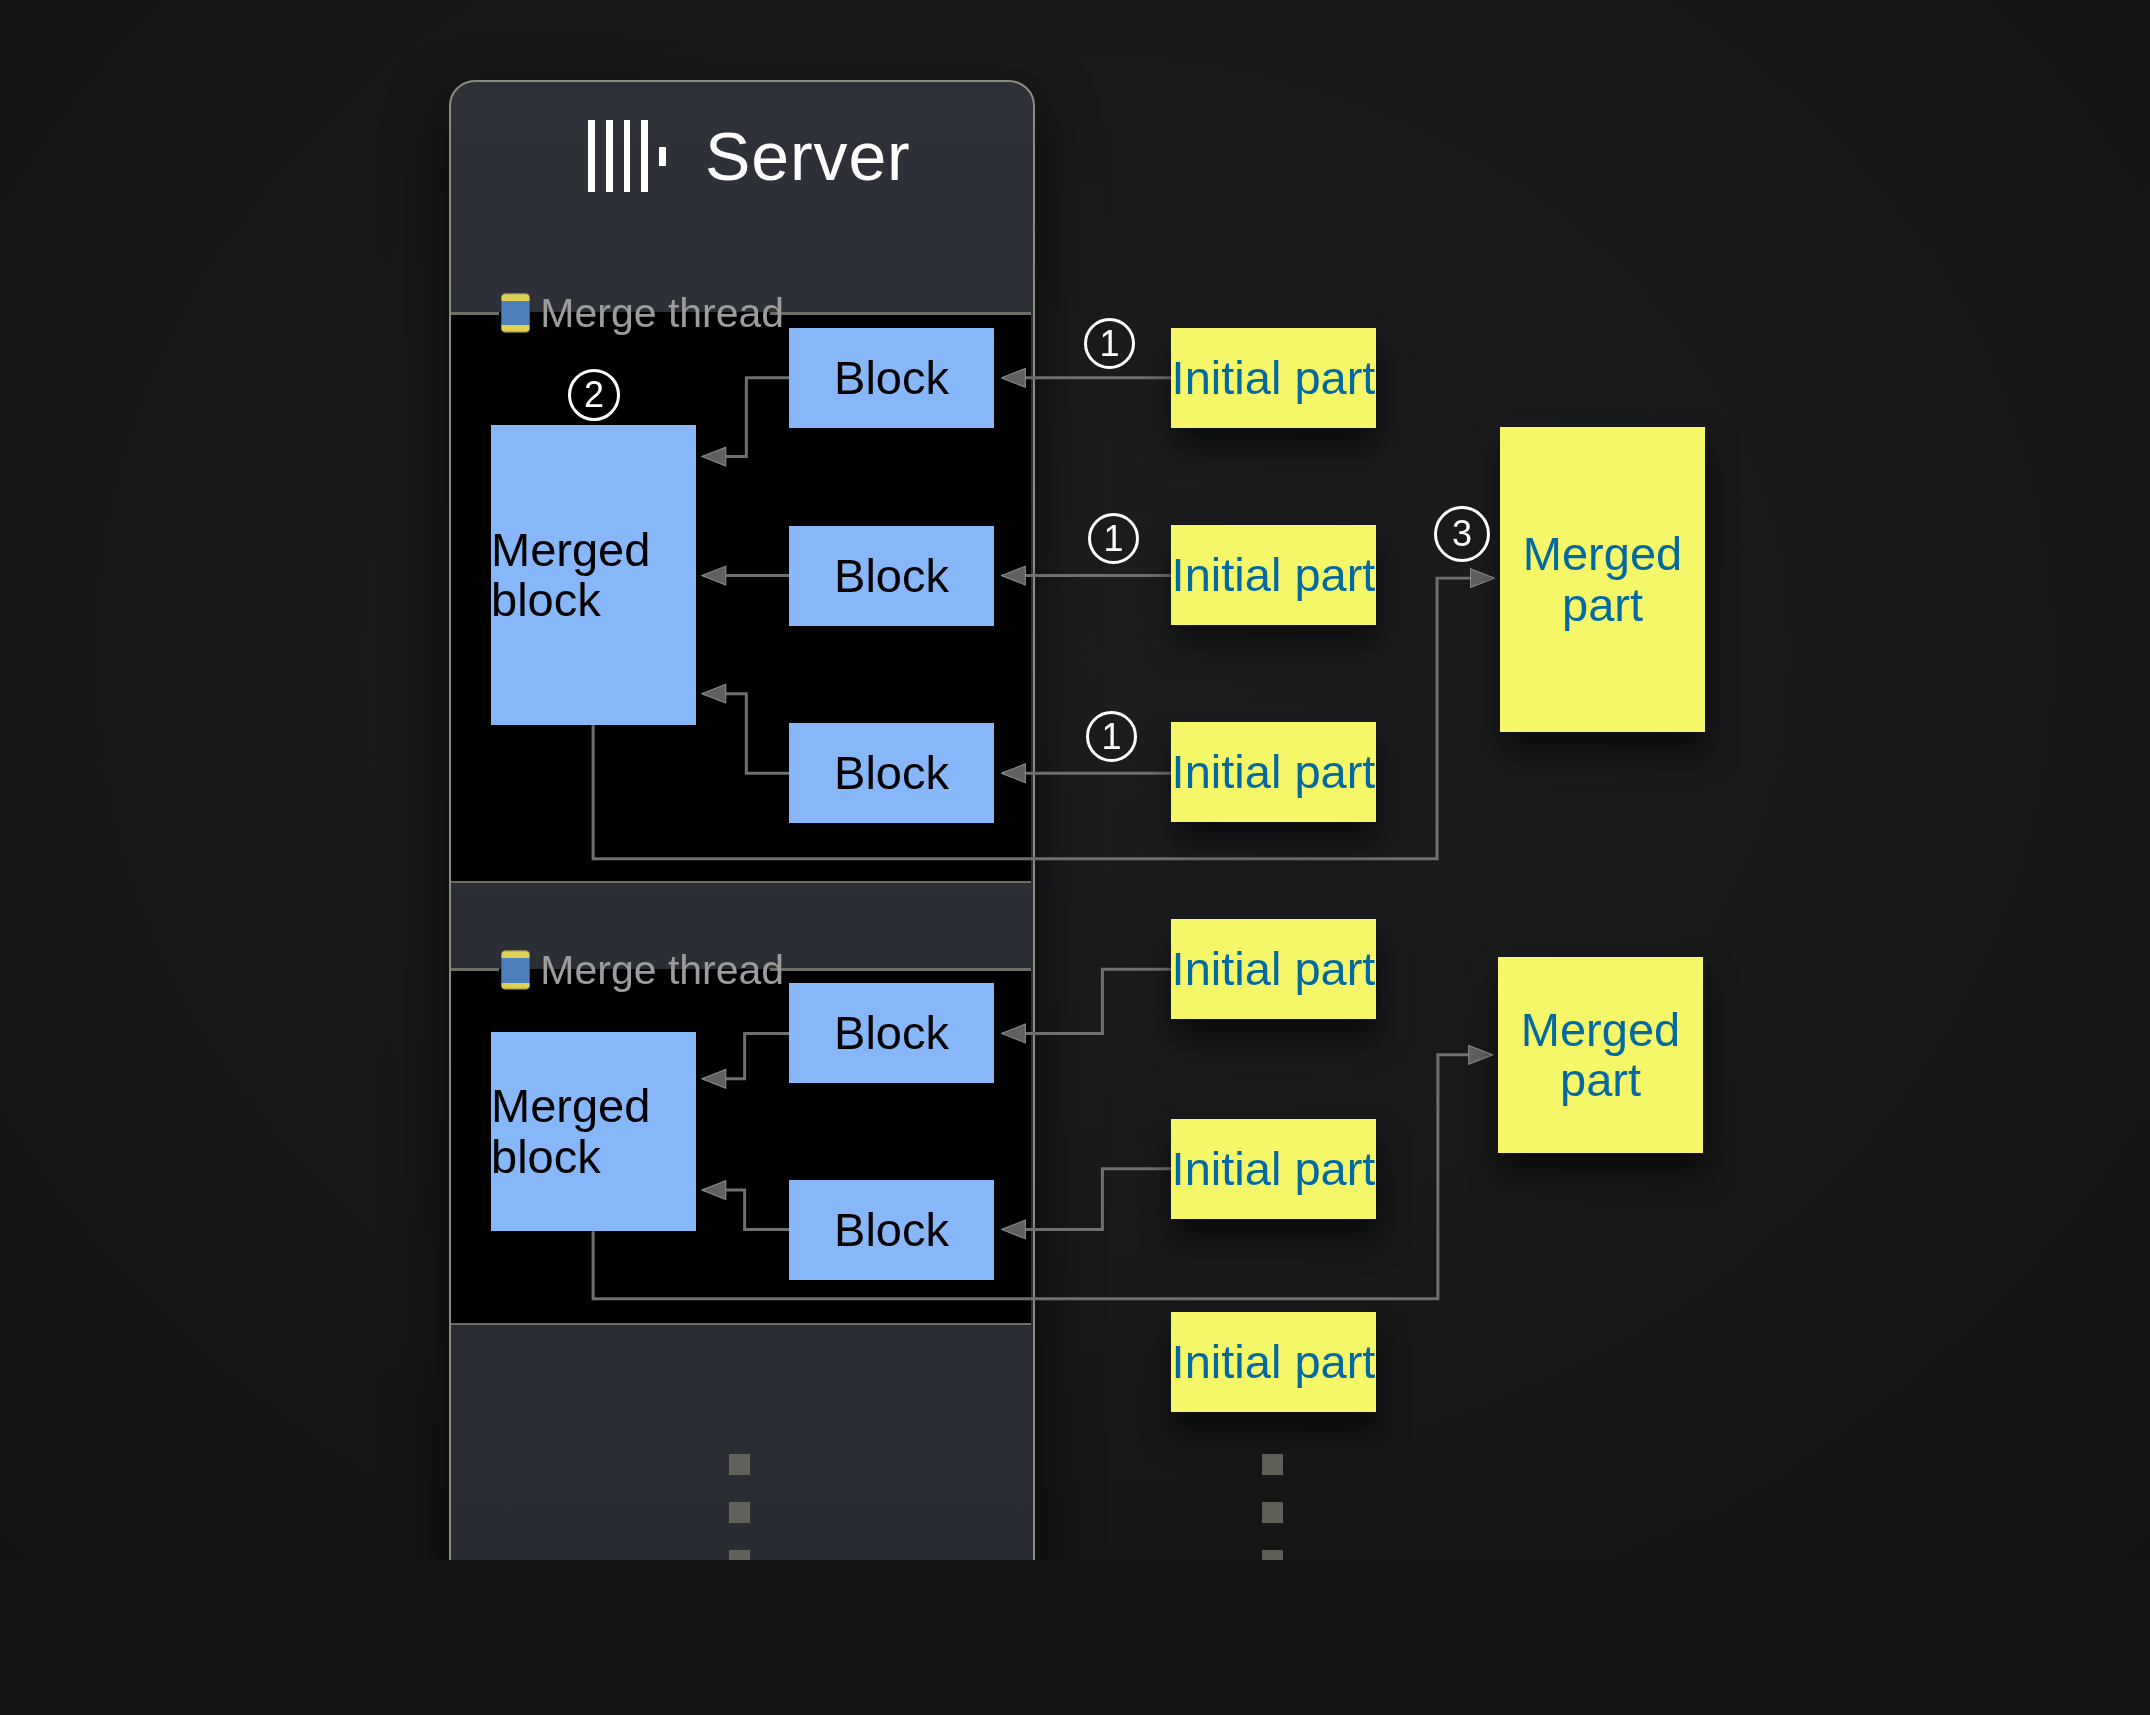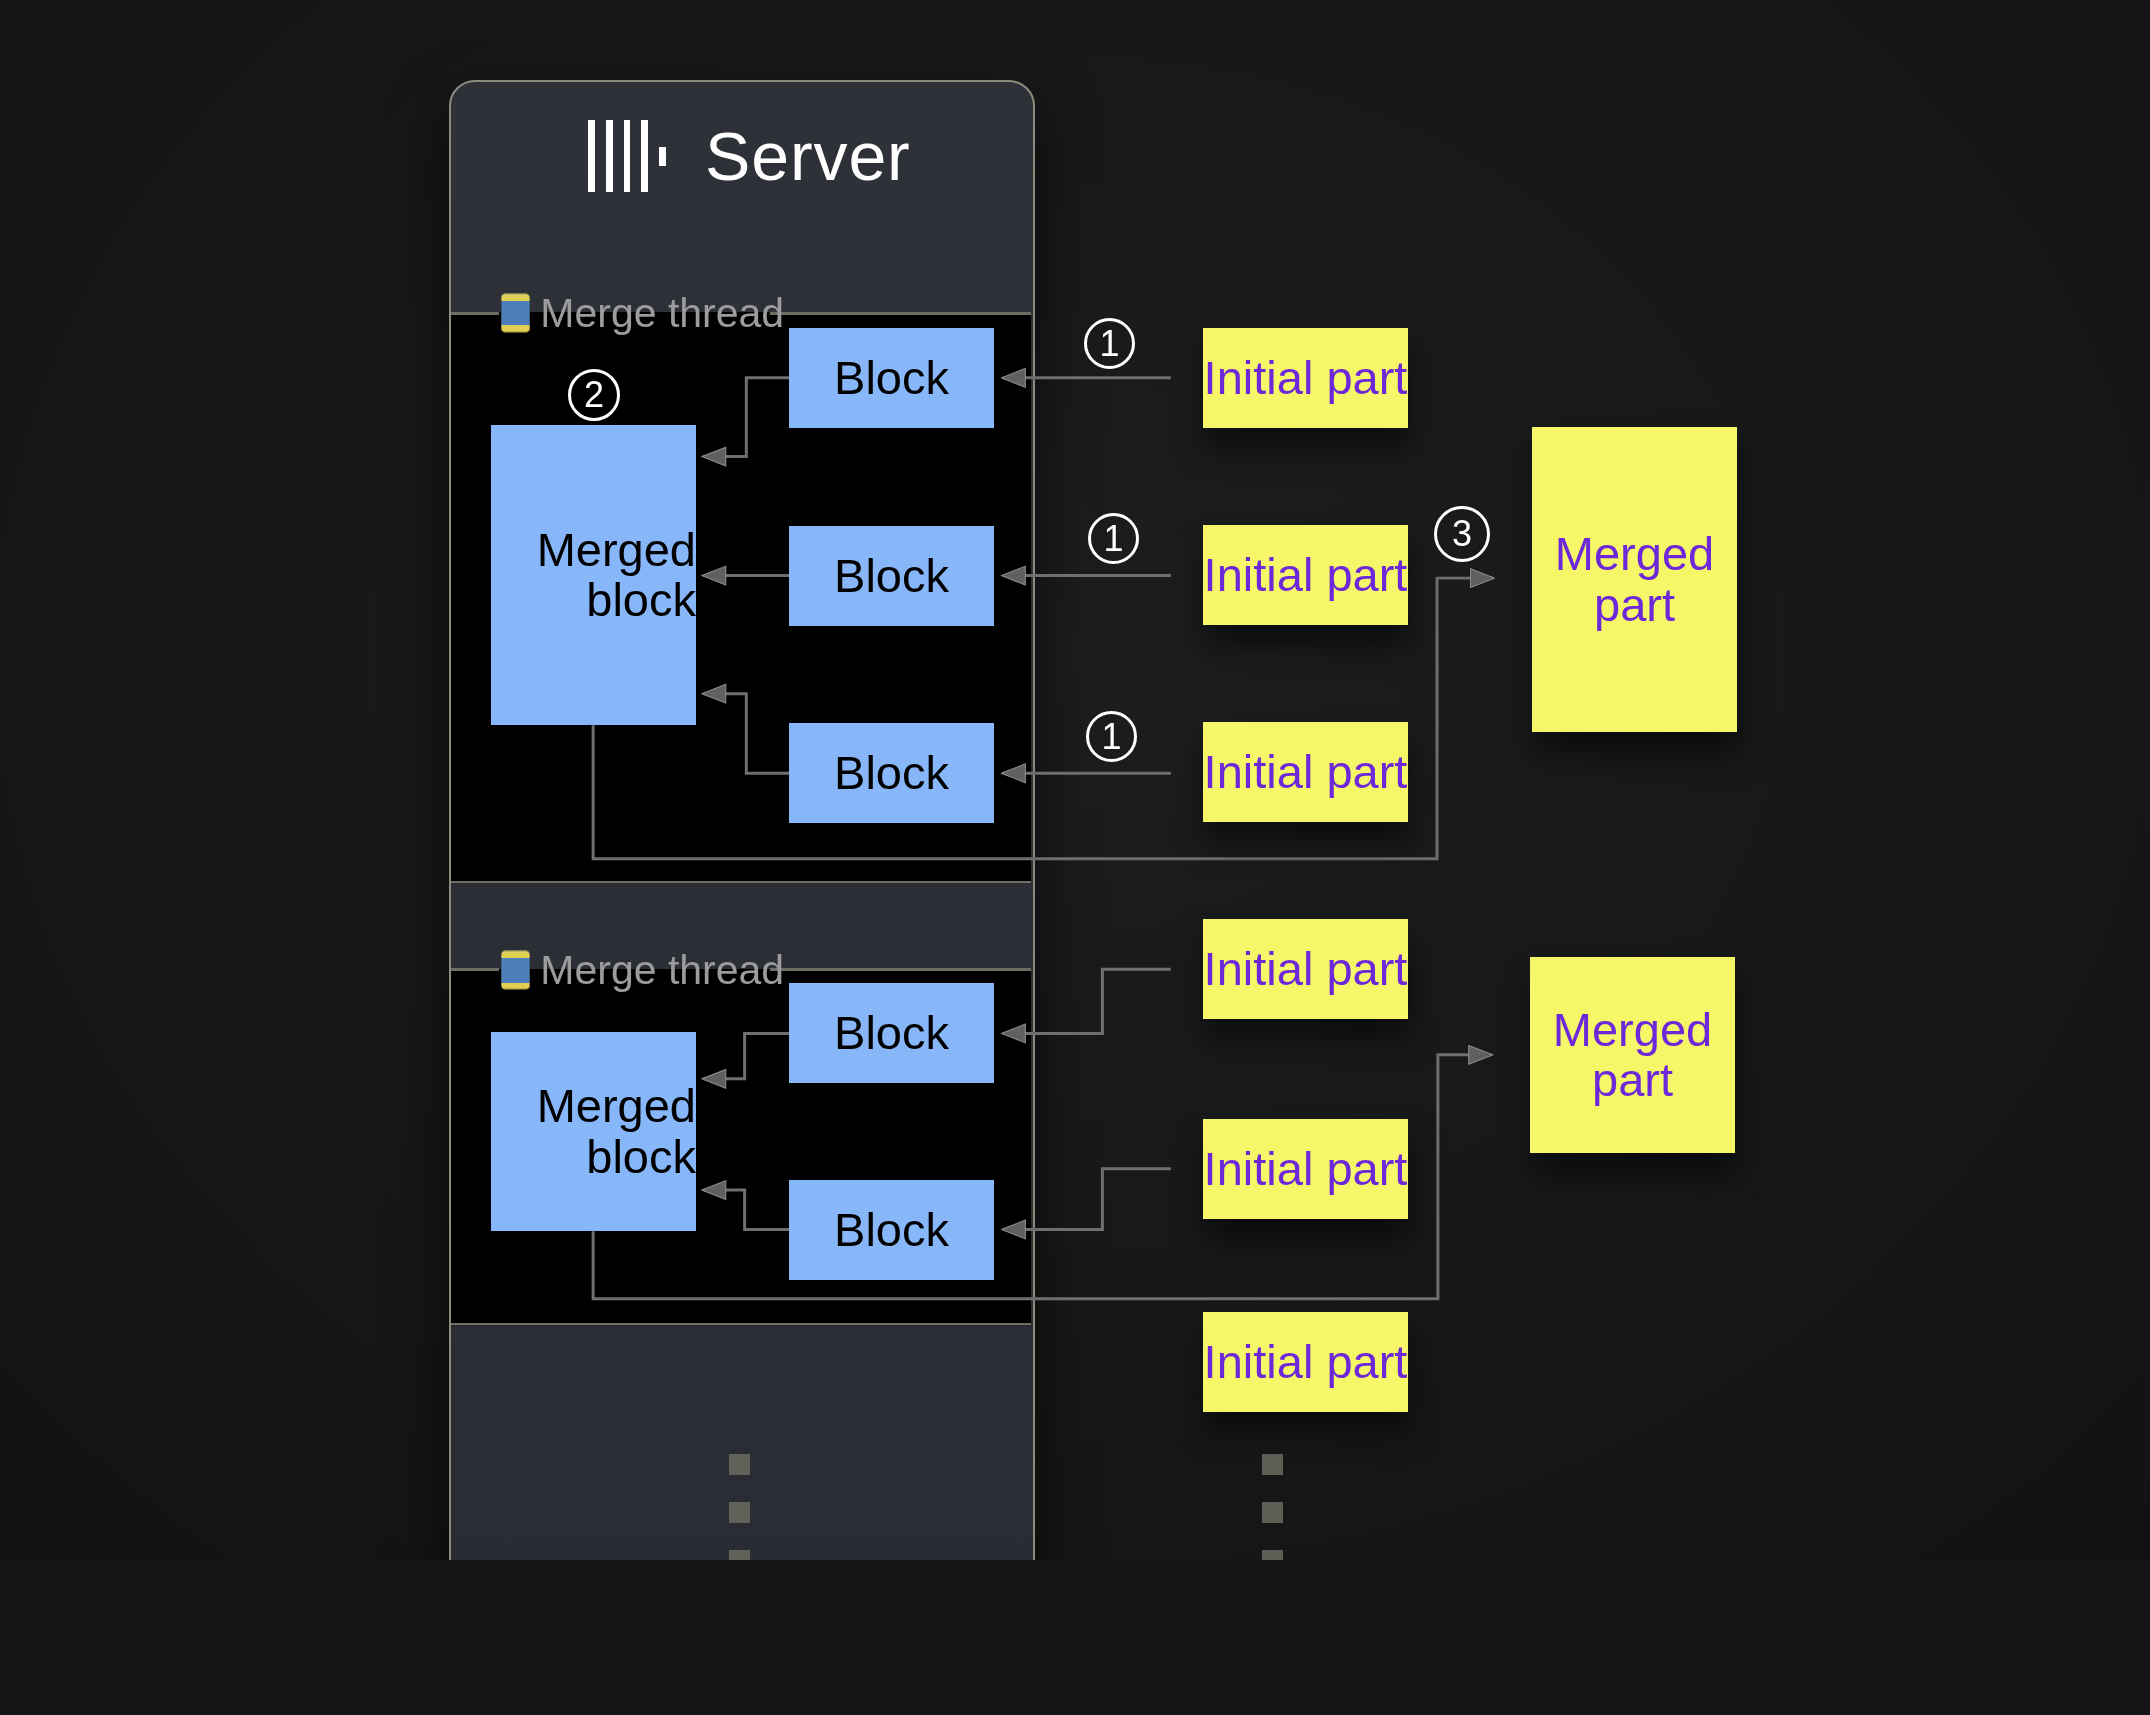--- a/index.html
+++ b/index.html
@@ -40,29 +40,28 @@
   }
   .spool-icon{
     width:29px;height:39px;border-radius:4.3px;
     background:linear-gradient(180deg,#e0cf52 0 7.7px,#4d7fba 7.7px 32px,#e0cf52 32px);
     box-shadow:inset 0 0 0 0.9px rgba(0,0,0,.35), inset 0 1.7px 1.7px rgba(255,255,255,.25);
   }
 
   
   .bluebox{
     background:#87b7f8;color:#000;z-index:10;
-    display:flex;align-items:center;justify-content:center;text-align:right;
+    display:flex;align-items:center;justify-content:center;text-align:left;
     font-size:47px;line-height:1.07;
   }
   .yellowbox{
-    background:#f6f669;color:#6d28d9;z-index:10;
+    background:#f6f669;color:#0369a1;z-index:10;
     display:flex;align-items:center;justify-content:center;text-align:center;
     font-size:47px;line-height:1.07;
     box-shadow:1.7px 20.5px 29px rgba(0,0,0,.55);
-    margin-left:32px;
   }
 
   
   .circ{
     border:3.4px solid #ffffff;border-radius:50%;color:#ffffff;z-index:12;
     display:flex;align-items:center;justify-content:center;
     font-size:36px;
   }
 
   

